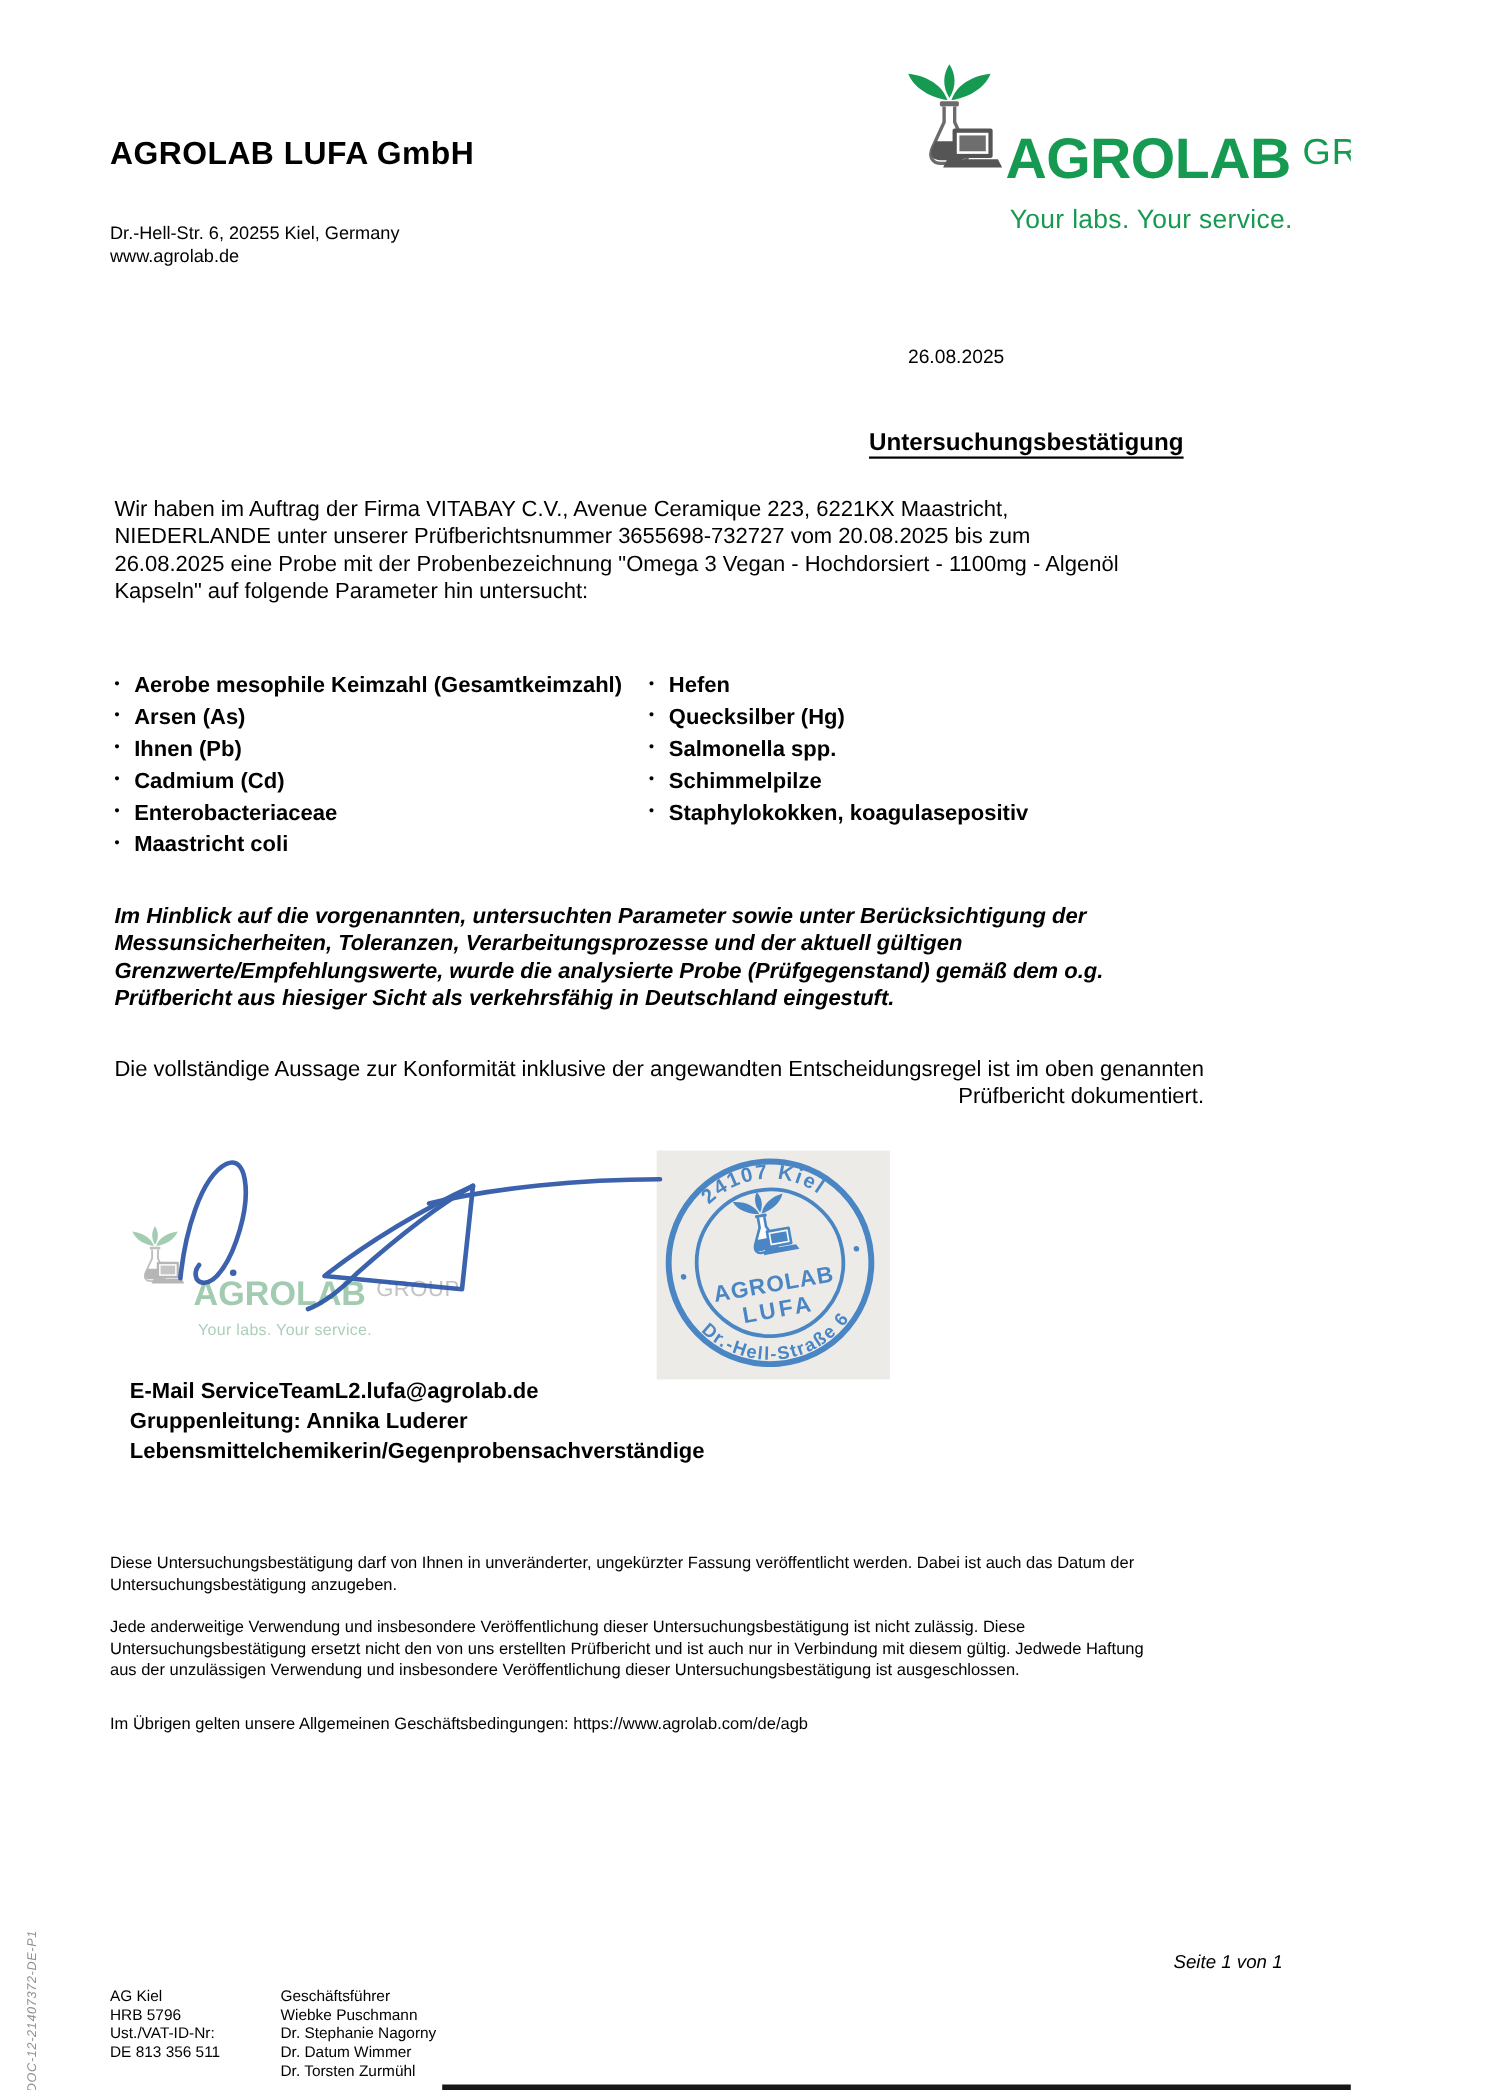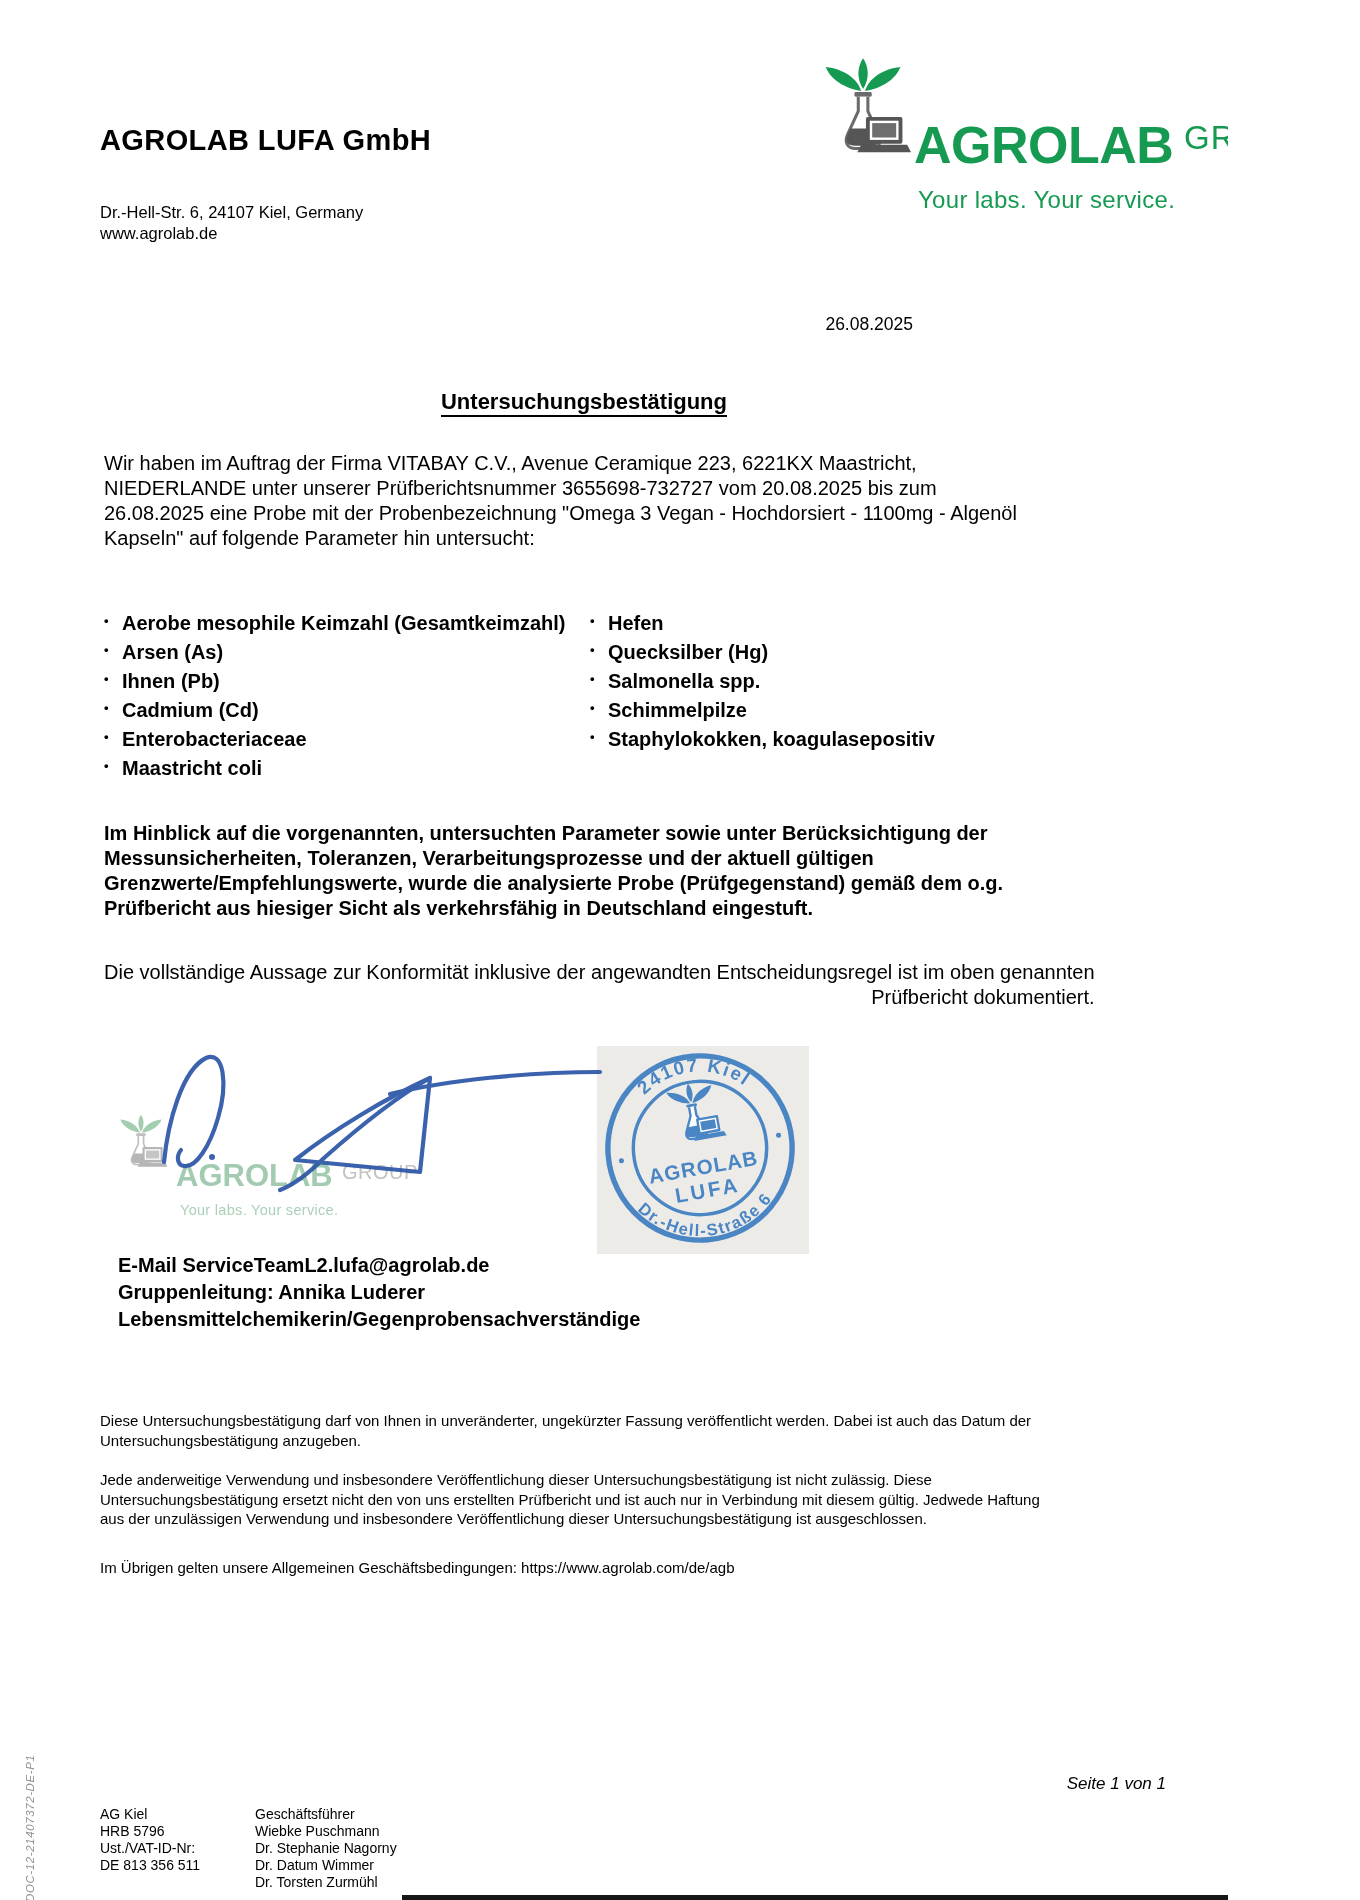--- a/index.html
+++ b/index.html
@@ -10,31 +10,31 @@
 
   .company{left:100px;top:124px;font-size:29px;font-weight:bold;letter-spacing:.4px;}
   .addr{left:100px;font-size:16.5px;line-height:21px;}
 
   .logo-icon{left:818px;top:54px;width:94px;height:120px;}
   .logo-word{left:914px;top:119px;font-size:52px;line-height:52px;font-weight:bold;letter-spacing:-.5px;}
   .logo-suffix{left:1184px;top:121px;font-size:33px;line-height:33px;letter-spacing:1px;}
   .logo-tagline{left:918px;top:186px;font-size:24px;letter-spacing:.3px;}
 
   .date{top:314px;right:315px;font-size:17.5px;}
-  .title-wrap{left:104px;top:389px;width:960px;text-align:center;}
+  .title-wrap{left:116px;top:389px;width:960px;text-align:right;}
   .title-wrap span{font-size:22px;font-weight:bold;border-bottom:2.5px solid #000;padding-bottom:1px;}
 
   .intro{left:104px;top:451px;font-size:20px;line-height:25px;}
 
   .plist{left:104px;top:610px;margin:0;padding:0;list-style:none;}
   .plist.right{left:590px;}
   .plist li{display:flex;height:29px;font-size:20px;font-weight:bold;line-height:26px;}
   .plist .blt{width:18px;font-size:13px;line-height:22px;flex:none;}
 
-  .assessment{left:104px;top:821px;font-size:20px;font-weight:bold;line-height:25px;}
+  .assessment{left:104px;top:821px;font-size:20px;font-weight:bold;line-height:25px;font-style:italic;}
   .conformity{left:104px;top:960px;font-size:20px;line-height:25px;text-align:right;}
 
   .wm-icon{left:116px;top:1112px;width:52px;height:67px;opacity:.95;}
   .wm-word{left:176px;top:1160px;font-size:31px;line-height:31px;font-weight:bold;color:#a3cbb1;}
   .wm-suffix{left:342px;top:1162px;font-size:20px;line-height:20px;color:#c3c3c3;letter-spacing:.5px;}
   .wm-tagline{left:180px;top:1202px;font-size:14.5px;color:#abd0b8;letter-spacing:.3px;}
 
   .sig-svg{left:128px;top:1044px;width:492px;height:200px;z-index:5;}
   .stamp-bg{left:597px;top:1046px;width:212px;height:208px;background:#edebe8;}
   .stamp-svg{left:602px;top:1050px;width:196px;height:196px;transform:rotate(-5deg);opacity:.93;}
@@ -54,21 +54,21 @@
   .botbar{left:402px;top:1895px;width:958px;height:5px;background:#161616;}
   .corner-wedge{left:1342px;top:1890px;width:0;height:0;
                 border-left:18px solid transparent;border-bottom:10px solid #527e62;}
 </style>
 </head>
 <body>
 
 <div class="page">
 
   <div class="abs company">AGROLAB LUFA GmbH</div>
-  <div class="abs addr" style="top:202px;">Dr.-Hell-Str. 6, 24107 Kiel, Germany</div>
+  <div class="abs addr" style="top:202px;">Dr.-Hell-Str. 6, 20255 Kiel, Germany</div>
   <div class="abs addr" style="top:223px;">www.agrolab.de</div>
 
   <svg class="abs logo-icon" viewBox="0 0 98 120">
     <path d="M47,2 C53,11 54,23 47,34 C40,23 41,11 47,2 Z" fill="#169a52"></path>
     <path d="M45,36 C31,34 14,26 8,11 C27,13 41,23 45,36 Z" fill="#169a52"></path>
     <path d="M49,36 C63,34 80,26 86,11 C67,13 53,23 49,36 Z" fill="#169a52"></path>
     <rect x="38" y="37" width="18" height="5" rx="1.5" fill="#6b6b6b"></rect>
     <path d="M42,42 L42,57 L31,81 C27,90 31,96 39,96 L55,96 C63,96 67,90 63,81 L52,57 L52,42" stroke="#6b6b6b" stroke-width="3.2" fill="#ffffff"></path>
     <path d="M34,75 L60,75 L63,81 C66,89 63,93 55,93 L39,93 C31,93 28,89 31,81 Z" fill="#555555"></path>
     <rect x="50" y="63" width="38" height="28" rx="2" fill="#555555"></rect>

